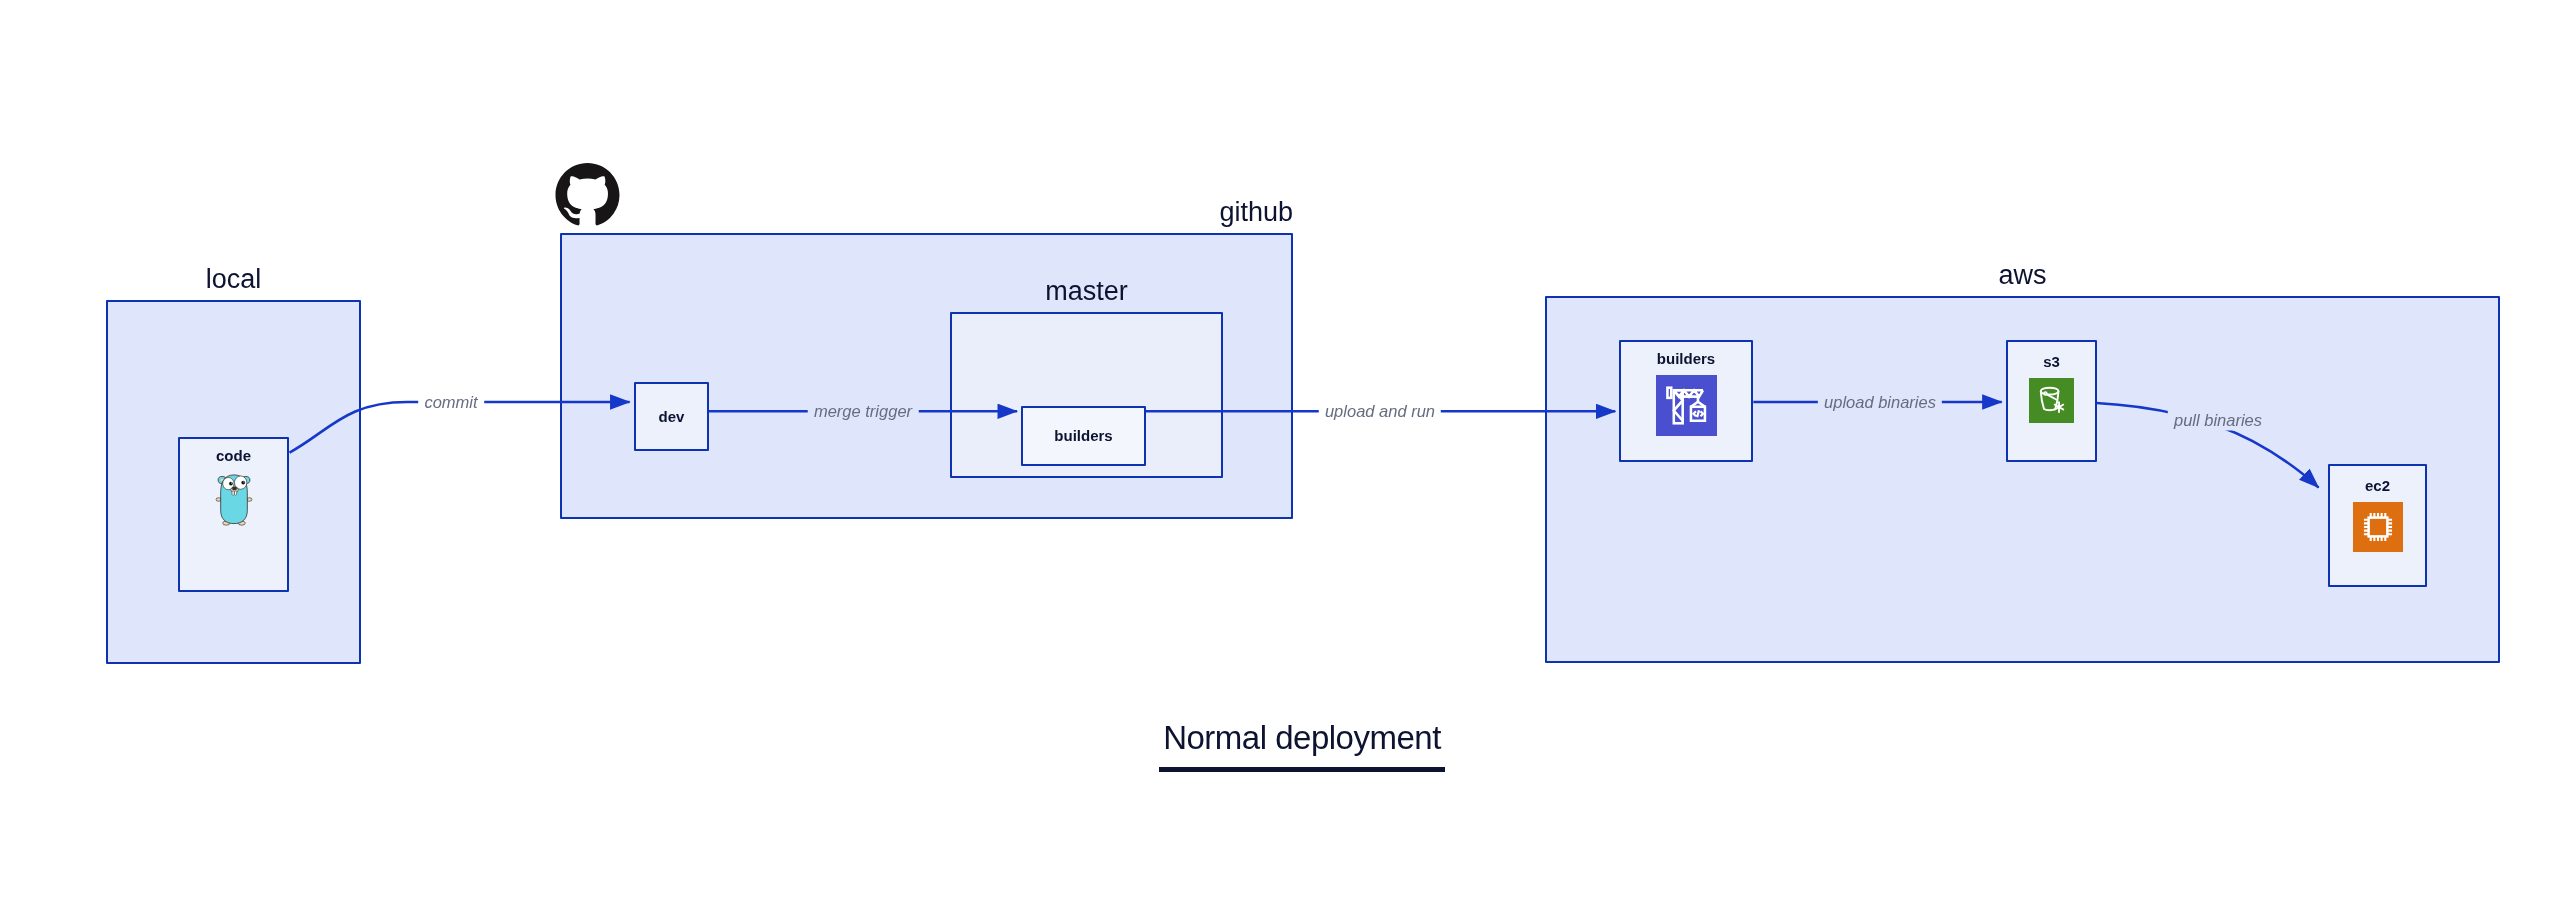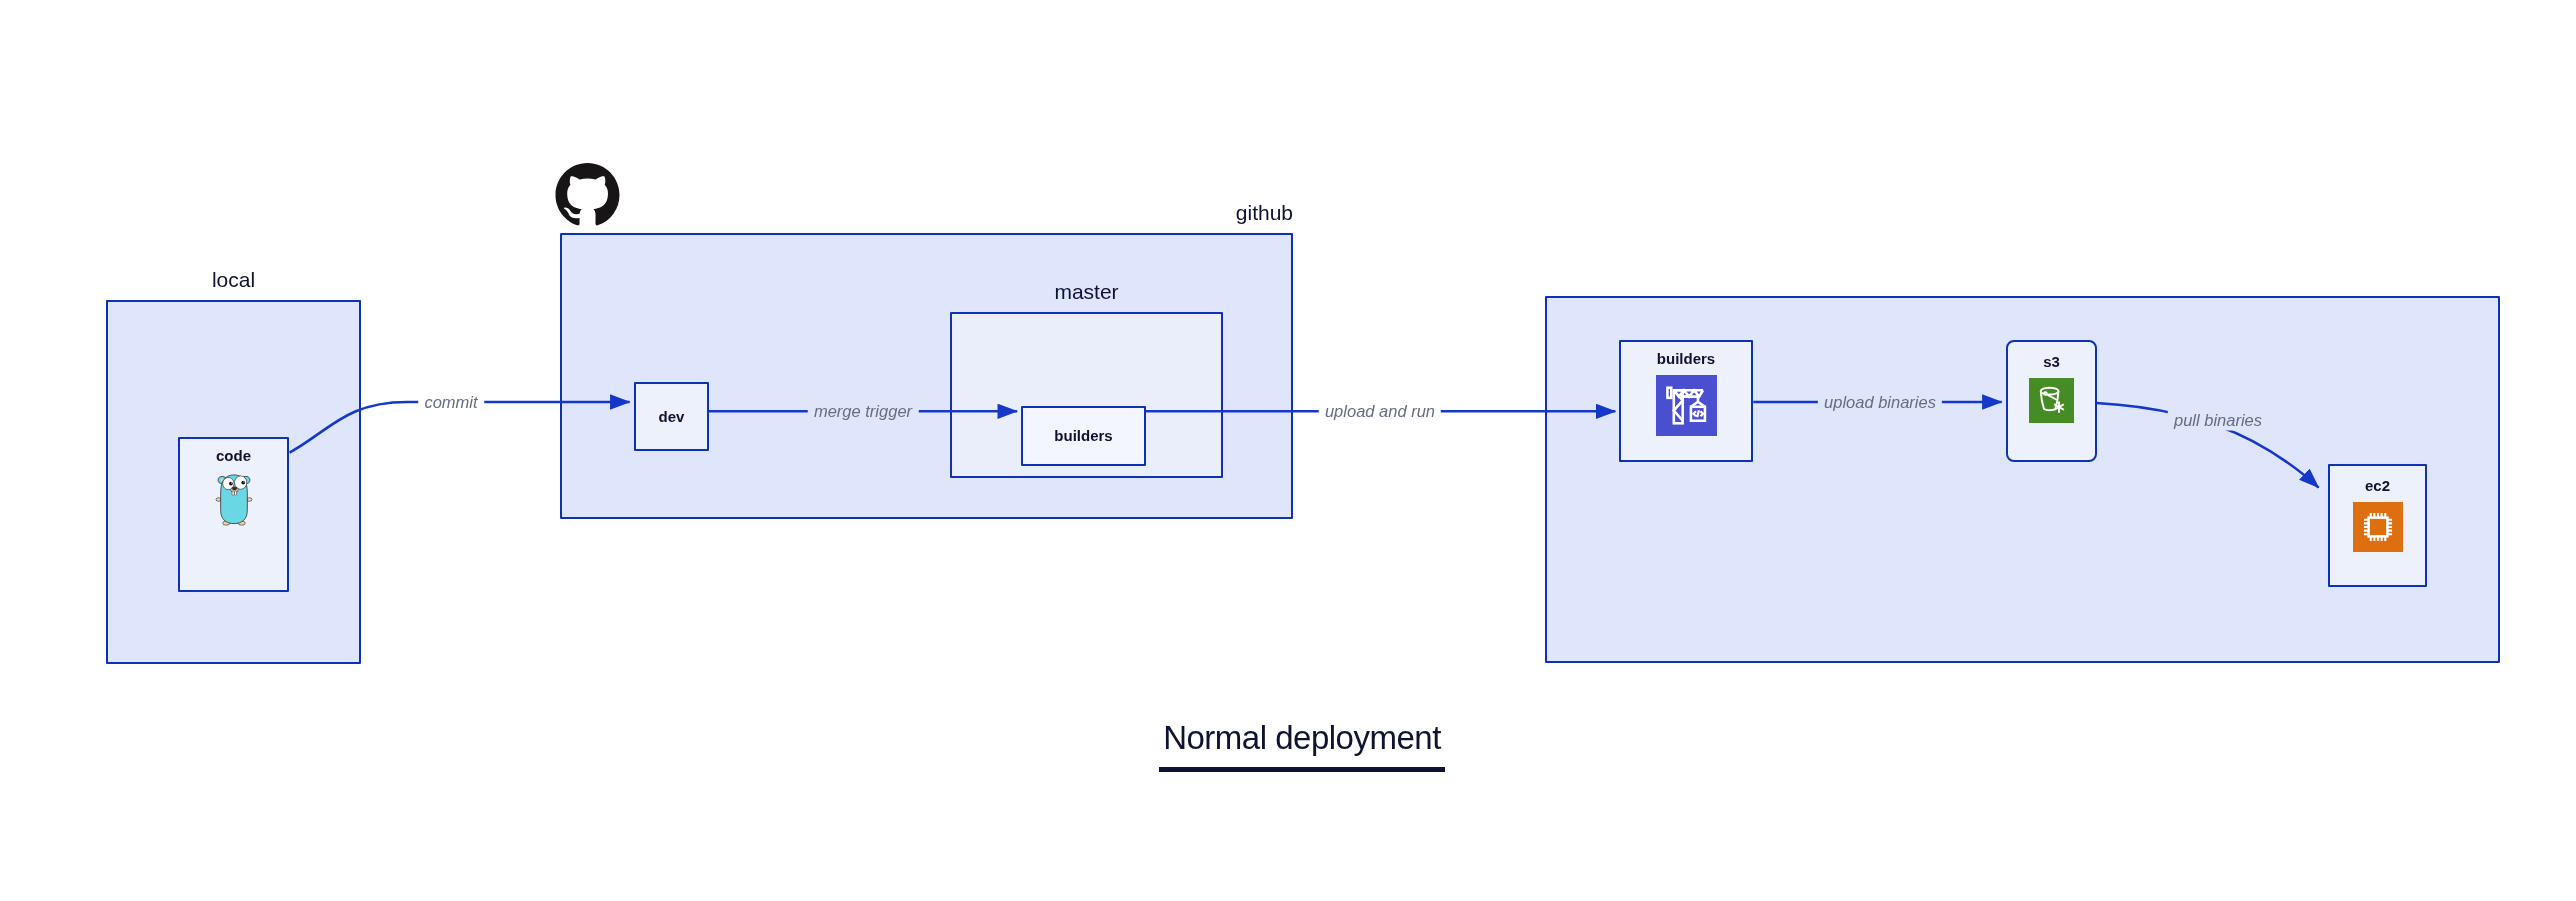--- a/index.html
+++ b/index.html
@@ -13,21 +13,21 @@
   html,body{margin:0;padding:0;}
   .canvas{
     position:relative;width:2604px;height:902px;overflow:hidden;
     background:var(--c-bg);
     font-family:"Liberation Sans","DejaVu Sans",sans-serif;
     color:var(--c-text);
   }
   .cluster{position:absolute;box-sizing:border-box;border:2.6px solid var(--c-border);
     background:var(--c-cluster-fill);border-radius:1px;}
   .cluster.master{background:var(--c-master-fill);}
-  .cluster-label{position:absolute;font-size:21px;line-height:31px;color:var(--c-text);white-space:nowrap;}
+  .cluster-label{position:absolute;font-size:27px;line-height:31px;color:var(--c-text);white-space:nowrap;}
   .node{position:absolute;box-sizing:border-box;border:2.6px solid var(--c-border);
     background:var(--c-node-fill);border-radius:1px;
     display:flex;flex-direction:column;align-items:center;justify-content:flex-start;
     padding-top:8.2px;gap:7.2px;}
   .node.center{justify-content:center;padding-top:0;margin-top:15px;}
   .node.inner{background:var(--c-inner-node-fill);}
   .node-label{font-size:15px;line-height:17.5px;font-weight:bold;color:var(--c-text);white-space:nowrap;}
   .edges-layer{position:absolute;left:0;top:0;width:2604px;height:902px;pointer-events:none;}
   .edge-path{stroke:var(--c-edge);stroke-width:5;fill:none;}
   .arrow-head{fill:var(--c-edge);}
@@ -50,20 +50,21 @@
 <div class="canvas">
 
   <div class="cluster" style="left:106px;top:300px;width:255px;height:364px;"></div>
   <div class="cluster" style="left:560px;top:233px;width:733px;height:286px;"></div>
   <div class="cluster master" style="left:950px;top:312px;width:273px;height:166px;"></div>
   <div class="cluster" style="left:1545px;top:296px;width:955px;height:367px;"></div>
 
   <div class="cluster-label" style="left:106px;top:264px;width:255px;text-align:center;">local</div>
   <div class="cluster-label" style="left:560px;top:197px;width:733px;text-align:right;">github</div>
   <div class="cluster-label" style="left:950px;top:276px;width:273px;text-align:center;">master</div>
+  <div class="cluster-label" style="left:1545px;top:260px;width:955px;text-align:center;">aws</div>
 
   <svg class="octocat" viewBox="0 0 16 16">
     <path d="M8 0C3.58 0 0 3.58 0 8c0 3.54 2.29 6.53 5.47 7.59.4.07.55-.17.55-.38 0-.19-.01-.82-.01-1.49-2.01.37-2.53-.49-2.69-.94-.09-.23-.48-.94-.82-1.13-.28-.15-.68-.52-.01-.53.63-.01 1.08.58 1.23.82.72 1.21 1.87.87 2.33.66.07-.52.28-.87.51-1.07-1.78-.2-3.64-.89-3.64-3.95 0-.87.31-1.59.82-2.15-.08-.2-.36-1.02.08-2.12 0 0 .67-.21 2.2.82.64-.18 1.32-.27 2-.27s1.36.09 2 .27c1.53-1.04 2.2-.82 2.2-.82.44 1.1.16 1.92.08 2.12.51.56.82 1.27.82 2.15 0 3.07-1.87 3.75-3.65 3.95.29.25.54.73.54 1.48 0 1.07-.01 1.93-.01 2.2 0 .21.15.46.55.38A8.01 8.01 0 0 0 16 8c0-4.42-3.58-8-8-8z"></path>
   </svg>
 
   <svg class="edges-layer" viewBox="0 0 5054 1750">
     <defs>
       <marker id="arr" markerWidth="8" markerHeight="6" refX="7.6" refY="3" orient="auto" markerUnits="strokeWidth">
         <path class="arrow-head" d="M0,0 L8,3 L0,6 Z"></path>
       </marker>
@@ -114,21 +115,21 @@
       <rect class="wm" x="9" y="10" width="3" height="8" stroke-width="2"></rect>
       <path class="wm" stroke-width="2" d="M14 12 H37 M14 12 L18 17 L22 12 L26 17 L30 12 L34 17 L37 12 M18 17 H34"></path>
       <rect class="wm" x="14" y="12" width="7" height="26" stroke-width="2"></rect>
       <path class="wm" stroke-width="2" d="M14 12 L21 20 L14 28 L21 36"></path>
       <path class="wm" stroke-width="2" d="M33 17 V21 M33 21 L27.5 25 M33 21 L38.5 25"></path>
       <rect class="wm" x="27.5" y="25" width="11" height="11" stroke-width="2"></rect>
       <path class="wm" stroke-width="1.8" d="M31.5 28.5 L29.5 30.5 L31.5 32.5 M35 28.5 L37 30.5 L35 32.5 M33.8 27.8 L32.4 33.3"></path>
     </svg>
   </div>
 
-  <div class="node" style="left:2006px;top:340px;width:91px;height:122px;padding-top:11.3px;border-radius:8px;">
+  <div class="node" style="left:2006px;top:340px;width:91px;height:122px;padding-top:11.3px;">
     <span class="node-label">s3</span>
     <svg class="icon-tile" width="45" height="45" viewBox="0 0 48 48">
       <rect x="0" y="0" width="48" height="48" fill="var(--c-s3-green)"></rect>
       <ellipse class="wm" cx="22" cy="14" rx="9.5" ry="3.6" stroke-width="2"></ellipse>
       <path class="wm" stroke-width="2" d="M12.5 14 C13 22 14.5 28.5 16 33 C18.5 34.8 25.5 34.8 28 33 C29.5 28.5 31 22 31.5 14"></path>
       <circle class="wm" cx="17.5" cy="16.5" r="1.6" stroke-width="1.6"></circle>
       <path class="wm" stroke-width="2" d="M19 17.5 L30 23.5"></path>
       <path class="wm" stroke-width="2" d="M32 25 V37 M26.8 28 L37.2 34 M26.8 34 L37.2 28"></path>
     </svg>
   </div>

